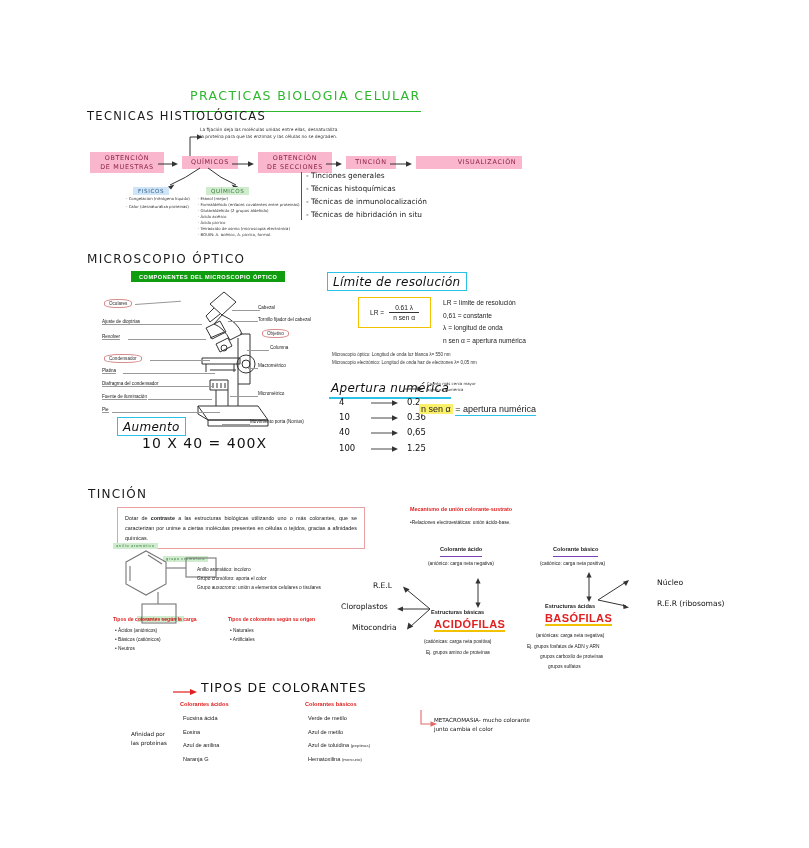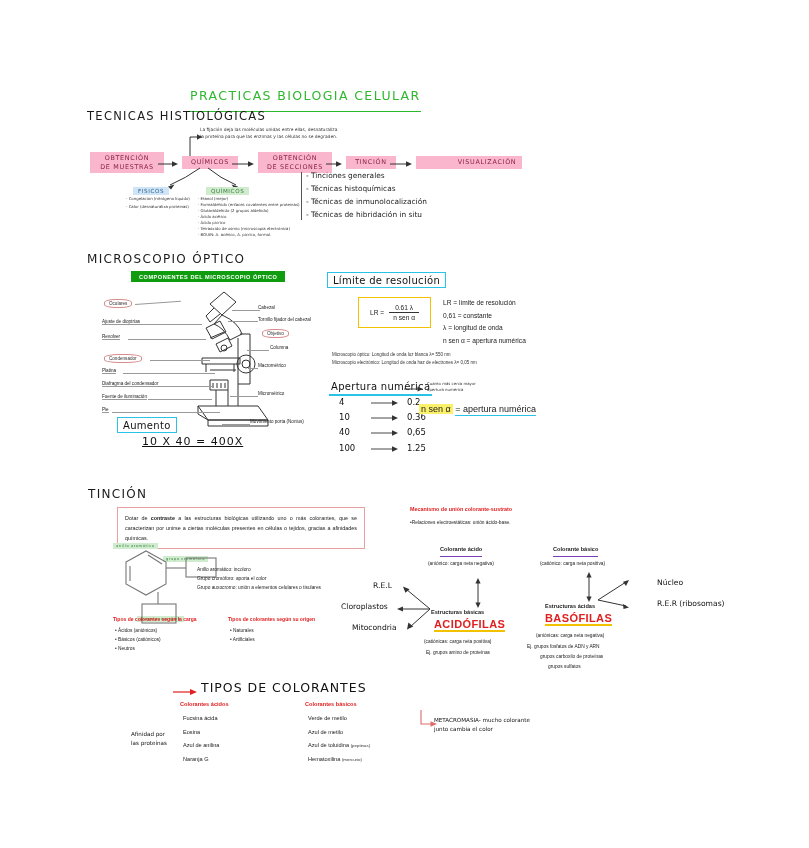--- a/index.html
+++ b/index.html
@@ -44,22 +44,22 @@
   }
   .mic-lbl{font-size:4.6px;color:#222;font-family:"Liberation Sans",sans-serif;white-space:nowrap;}
   .mic-lbl.circ{
     border:1px solid #d98c8c;border-radius:40%;padding:1px 4px;color:#333;
   }
   .mic-lbl.ul{border-bottom:.7px solid #999;}
   .leader{height:.7px;background:#999;position:absolute;}
 
   
   .cyanbox{
-    font-size:10px;color:#111;font-family:"DejaVu Sans",sans-serif;
-    border:1.4px solid #29c3e8;padding:1.5px 5px;display:inline-block;letter-spacing:.3px;
+    font-size:12px;color:#111;font-family:"DejaVu Sans",sans-serif;
+    border:1.4px solid #29c3e8;padding:1.5px 5px;display:inline-block;letter-spacing:.3px;font-style:italic;
   }
   .cyanunder{border:none;border-bottom:2px solid #29c3e8;}
 
   
   #lr-box{border:1.6px solid #f2c200;padding:5px 10px;}
   .f-txt{font-size:6.6px;color:#222;}
   .legend-line{font-size:6.6px;line-height:1.9;color:#222;}
   .nano{font-size:4.5px;line-height:1.8;color:#333;}
   .na-num{font-size:8.5px;font-family:"DejaVu Sans",sans-serif;color:#111;line-height:1.55;}
   .yellowhl{background:#fbf06a;padding:0 2px;}
@@ -222,21 +222,21 @@
 <div class="abs mic-lbl" style="left:250px;top:419px;">Movimiento porta  (Nonius)</div>
 
 <div class="abs leader" style="left:232px;top:310px;width:28px;"></div>
 <div class="abs leader" style="left:228px;top:321px;width:30px;"></div>
 <div class="abs leader" style="left:247px;top:350px;width:22px;"></div>
 <div class="abs leader" style="left:248px;top:368px;width:10px;"></div>
 <div class="abs leader" style="left:230px;top:396px;width:28px;"></div>
 <div class="abs leader" style="left:222px;top:424px;width:28px;"></div>
 
 <div class="abs cyanbox" style="left:117px;top:417px;">Aumento</div>
-<div class="abs hw" style="left:142px;top:435px;font-size:11px;letter-spacing:1px;text-decoration:underline;">10 X 40 = 400X</div>
+<div class="abs hw" style="left:142px;top:435px;font-size:14px;letter-spacing:1px;">10 X 40 = 400X</div>
 
 <div class="abs cyanbox" style="left:327px;top:272px;">Límite de resolución</div>
 
 <div class="abs" id="lr-box" style="left:358px;top:297px;">
   <table style="border-collapse:collapse;">
     <tbody>
         <tr>
       <td class="f-txt" style="padding-right:4px;vertical-align:middle;">LR =</td>
       <td style="vertical-align:middle;">
         <div class="f-txt cen" style="border-bottom:1px solid #333;padding:0 6px 1px;">0.61 λ</div>

